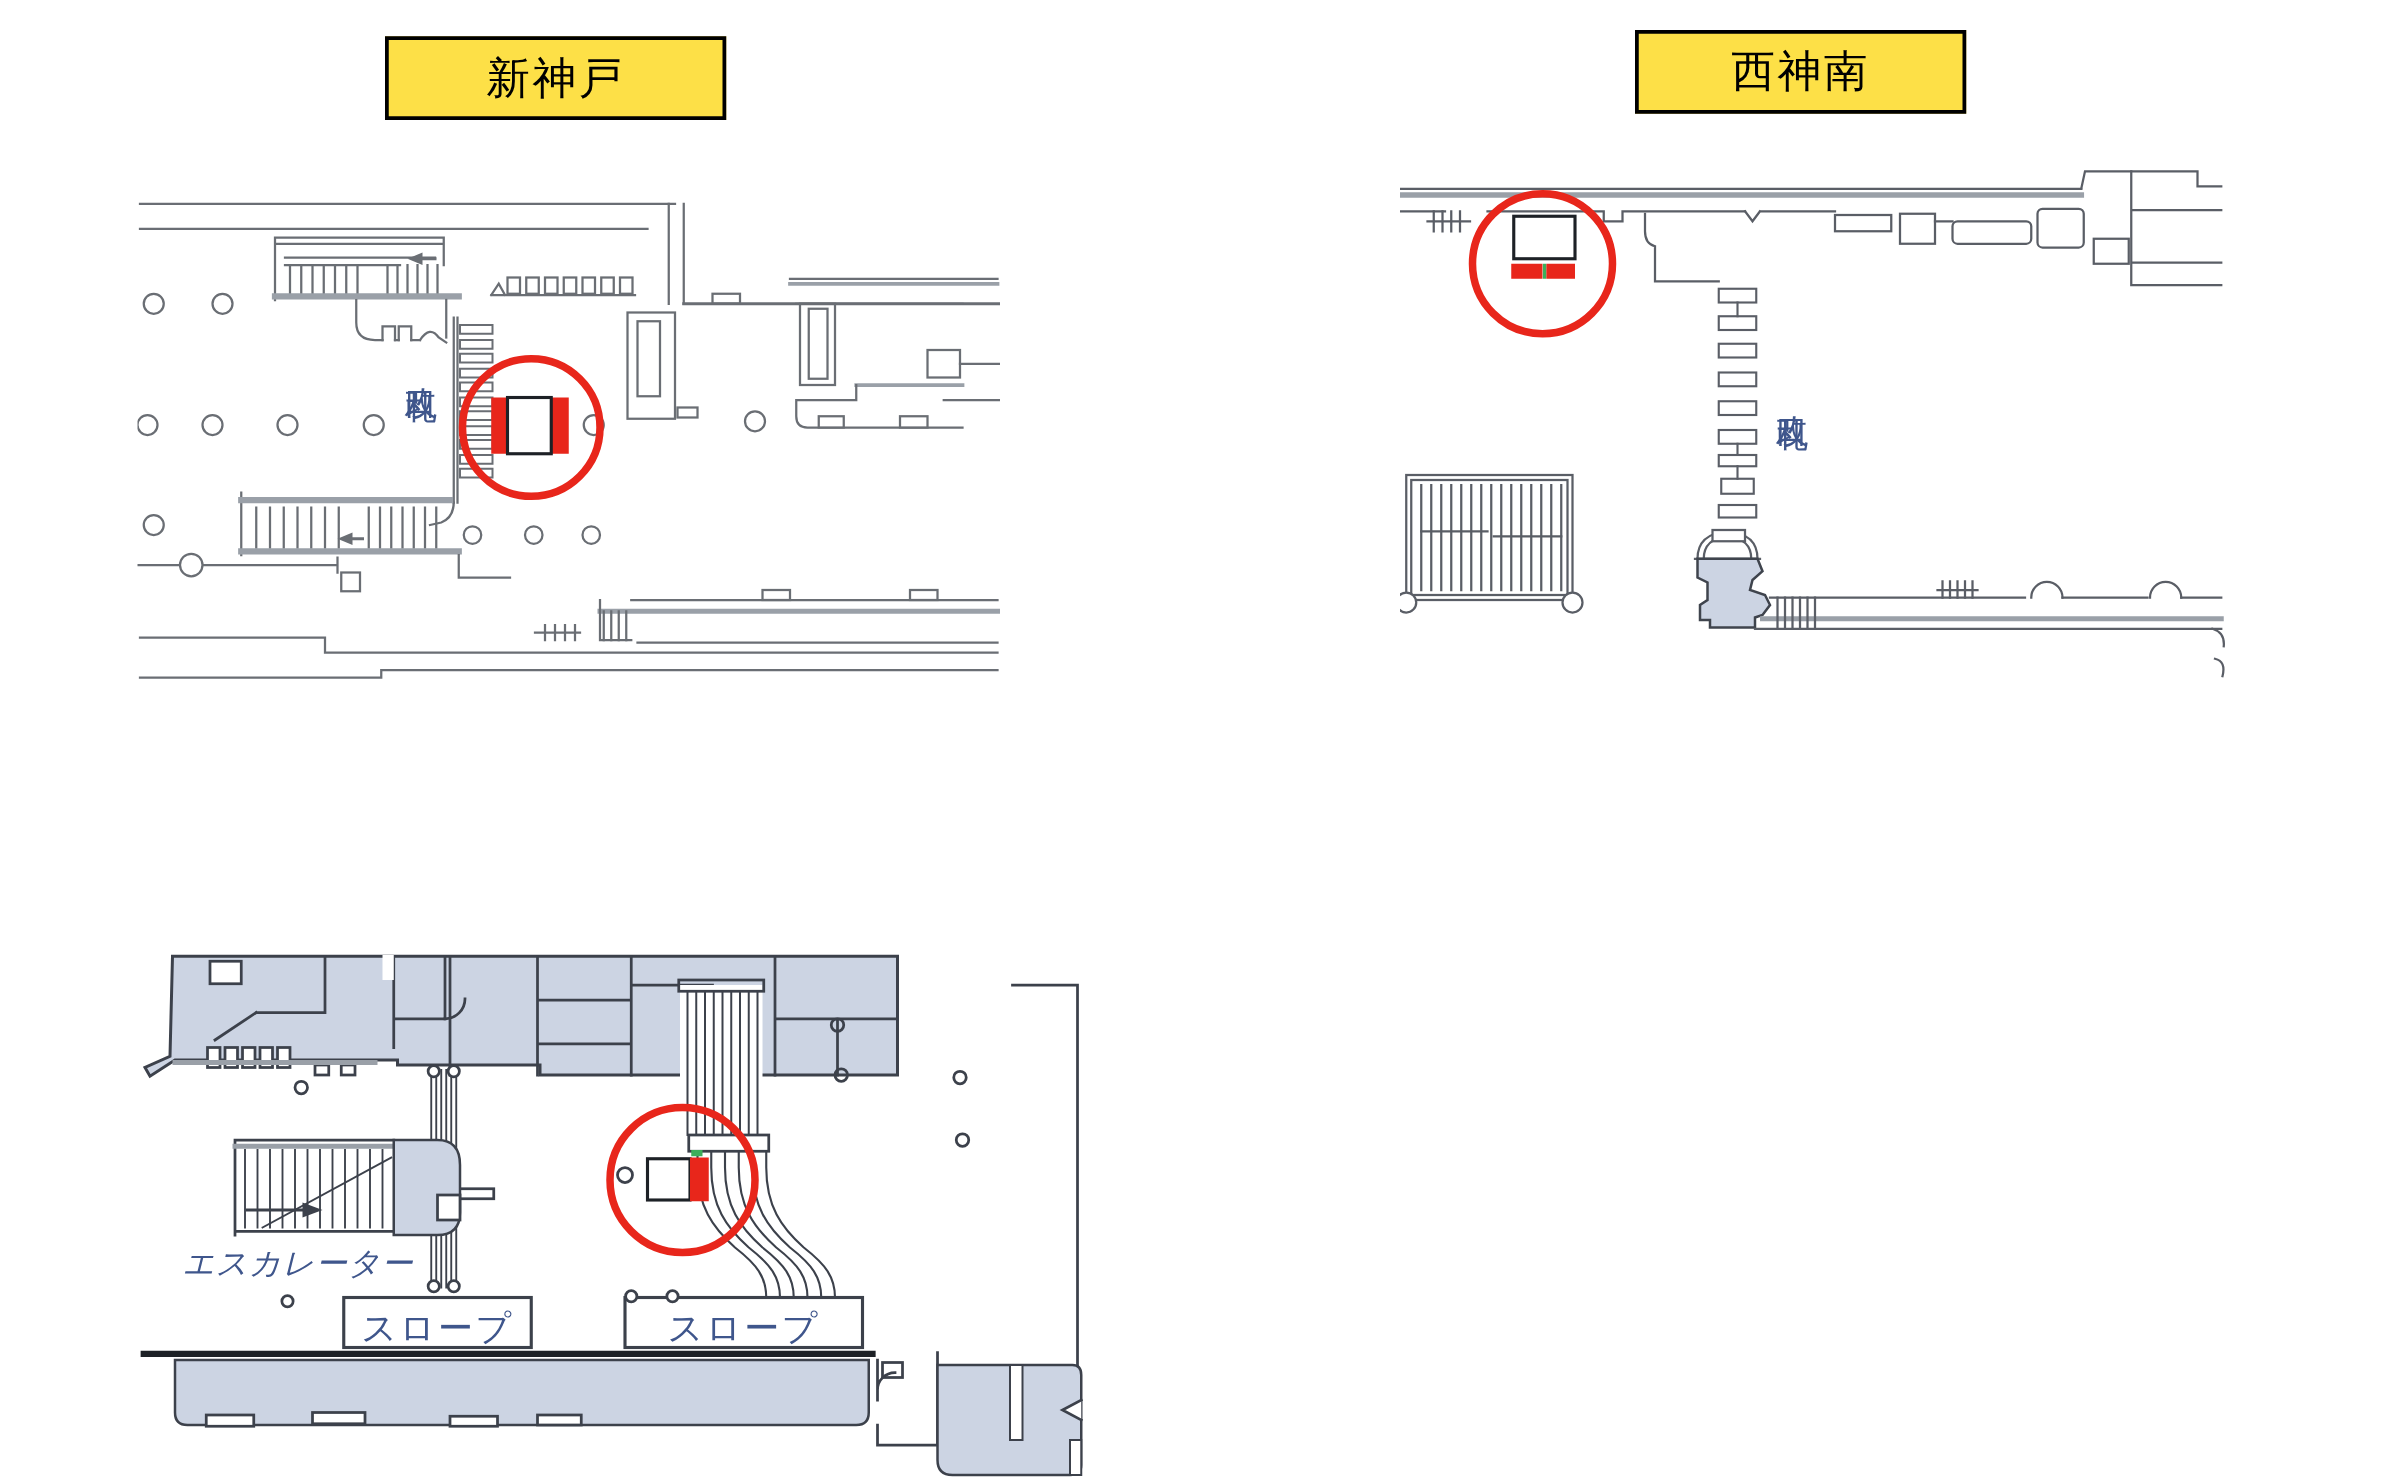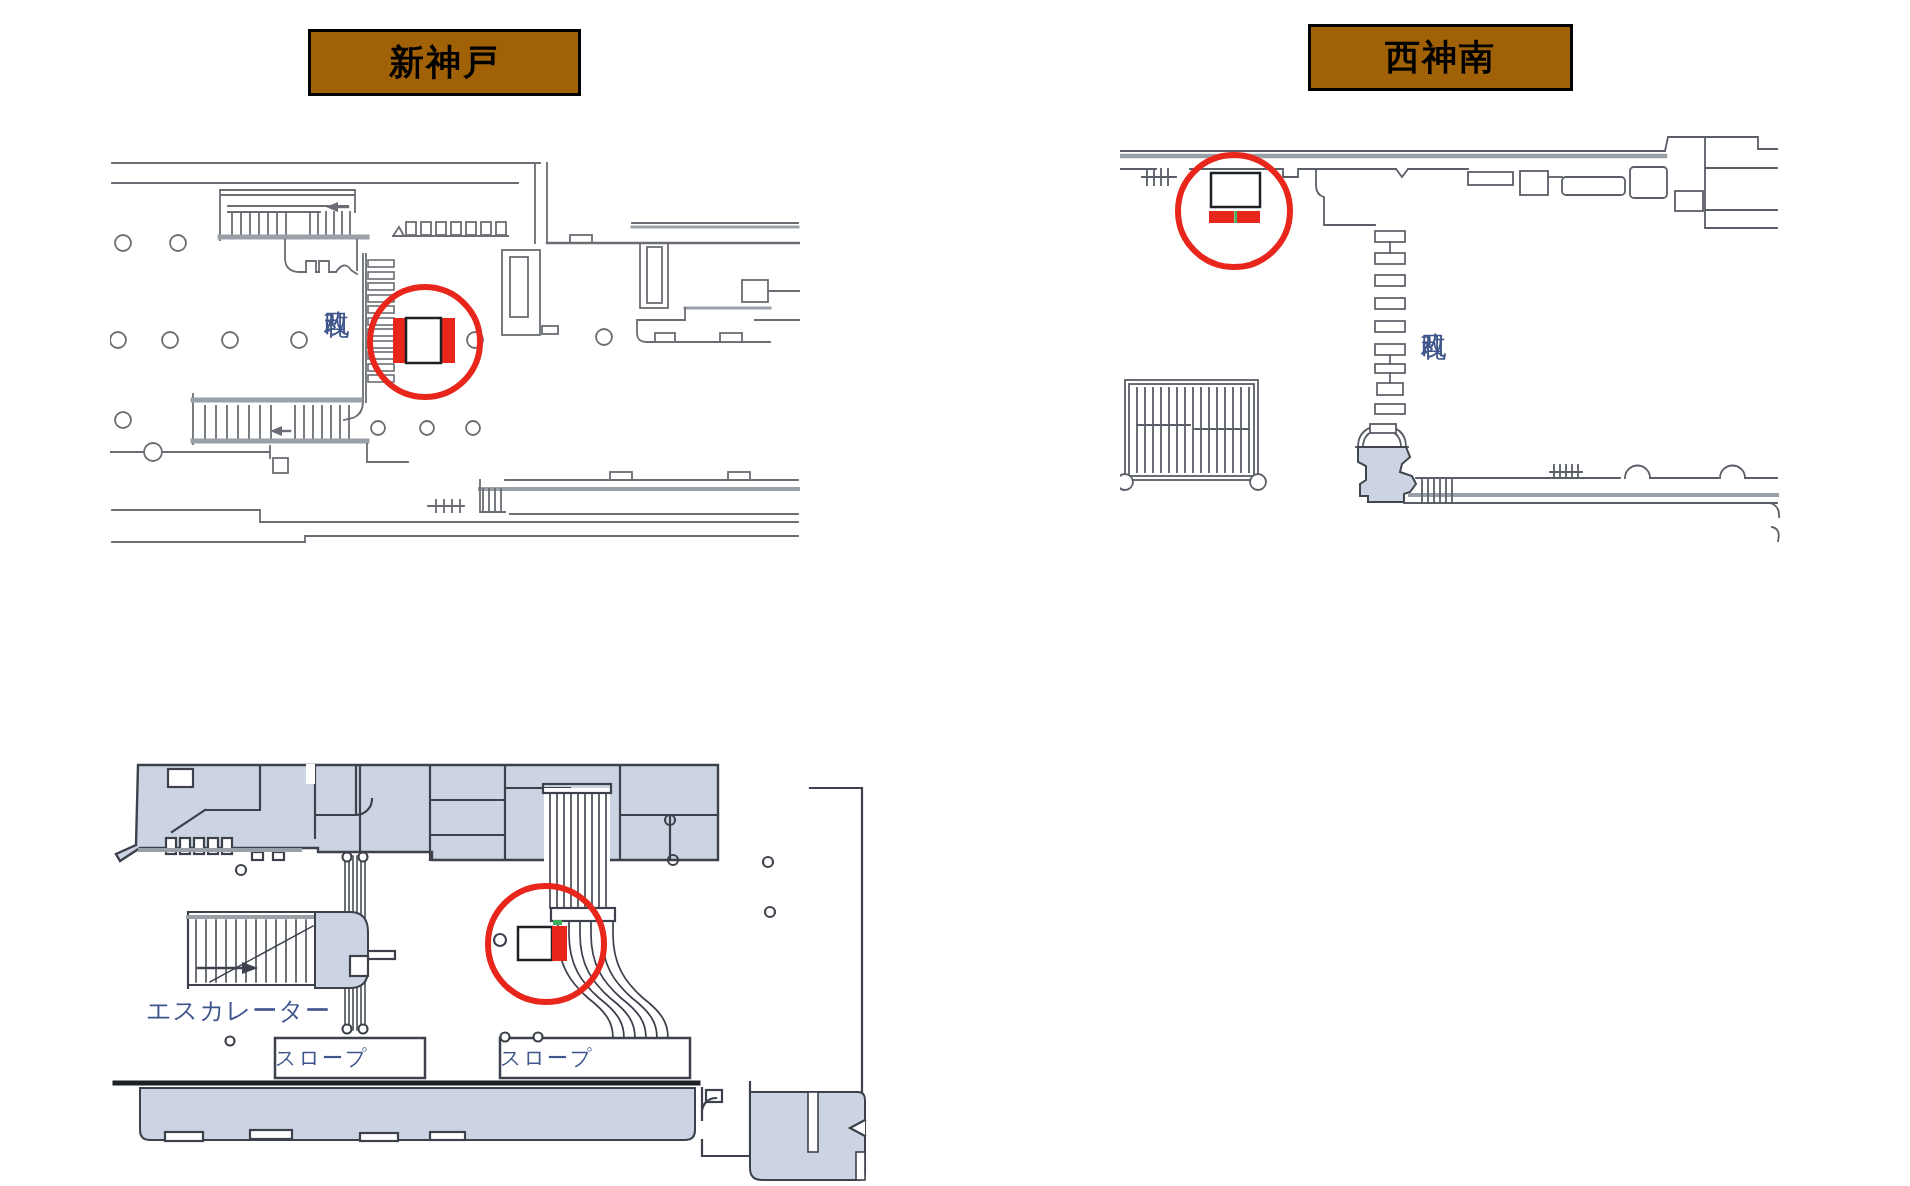--- a/index.html
+++ b/index.html
@@ -1,33 +1,33 @@
 <!DOCTYPE html>
 <html><head>
 <meta charset="utf-8">
 <style>
   html,body{margin:0;padding:0;background:#ffffff;}
   body{font-family:"Liberation Sans", sans-serif;}
   #stage{position:relative;width:1910px;height:1186px;background:#fff;overflow:hidden;}
   .title-box{
-    position:absolute;border:3px solid #000;background:#a16207;
+    position:absolute;border:3px solid #000;background:#fde047;
     display:flex;align-items:center;justify-content:center;
-    font-weight:700;font-size:35px;color:#000;letter-spacing:2px;
+    font-weight:400;font-size:35px;color:#000;letter-spacing:2px;
   }
   .plan{position:absolute;}
   .vlabel{
     position:absolute;writing-mode:vertical-rl;text-orientation:upright;
     font-size:26px;line-height:1.08;color:#3f568c;font-weight:500;letter-spacing:2px;
   }
   .hlabel{
-    position:absolute;font-size:25px;color:#3f568c;font-weight:500;letter-spacing:1px;white-space:nowrap;
+    position:absolute;font-size:25px;color:#3f568c;font-weight:500;letter-spacing:1px;white-space:nowrap;font-style:italic;
   }
   .slope-label{
-    position:absolute;font-size:21px;color:#3f568c;font-weight:500;
-    text-align:left;letter-spacing:2px;
+    position:absolute;font-size:28px;color:#3f568c;font-weight:500;
+    text-align:center;letter-spacing:2px;
   }
 </style>
 </head>
 <body>
 
 <div id="stage">
 
   <div class="title-box" style="left:308px;top:29px;width:267px;height:61px">新神戸</div>
 
   <div class="title-box" style="left:1308px;top:24px;width:259px;height:61px">西神南</div>

